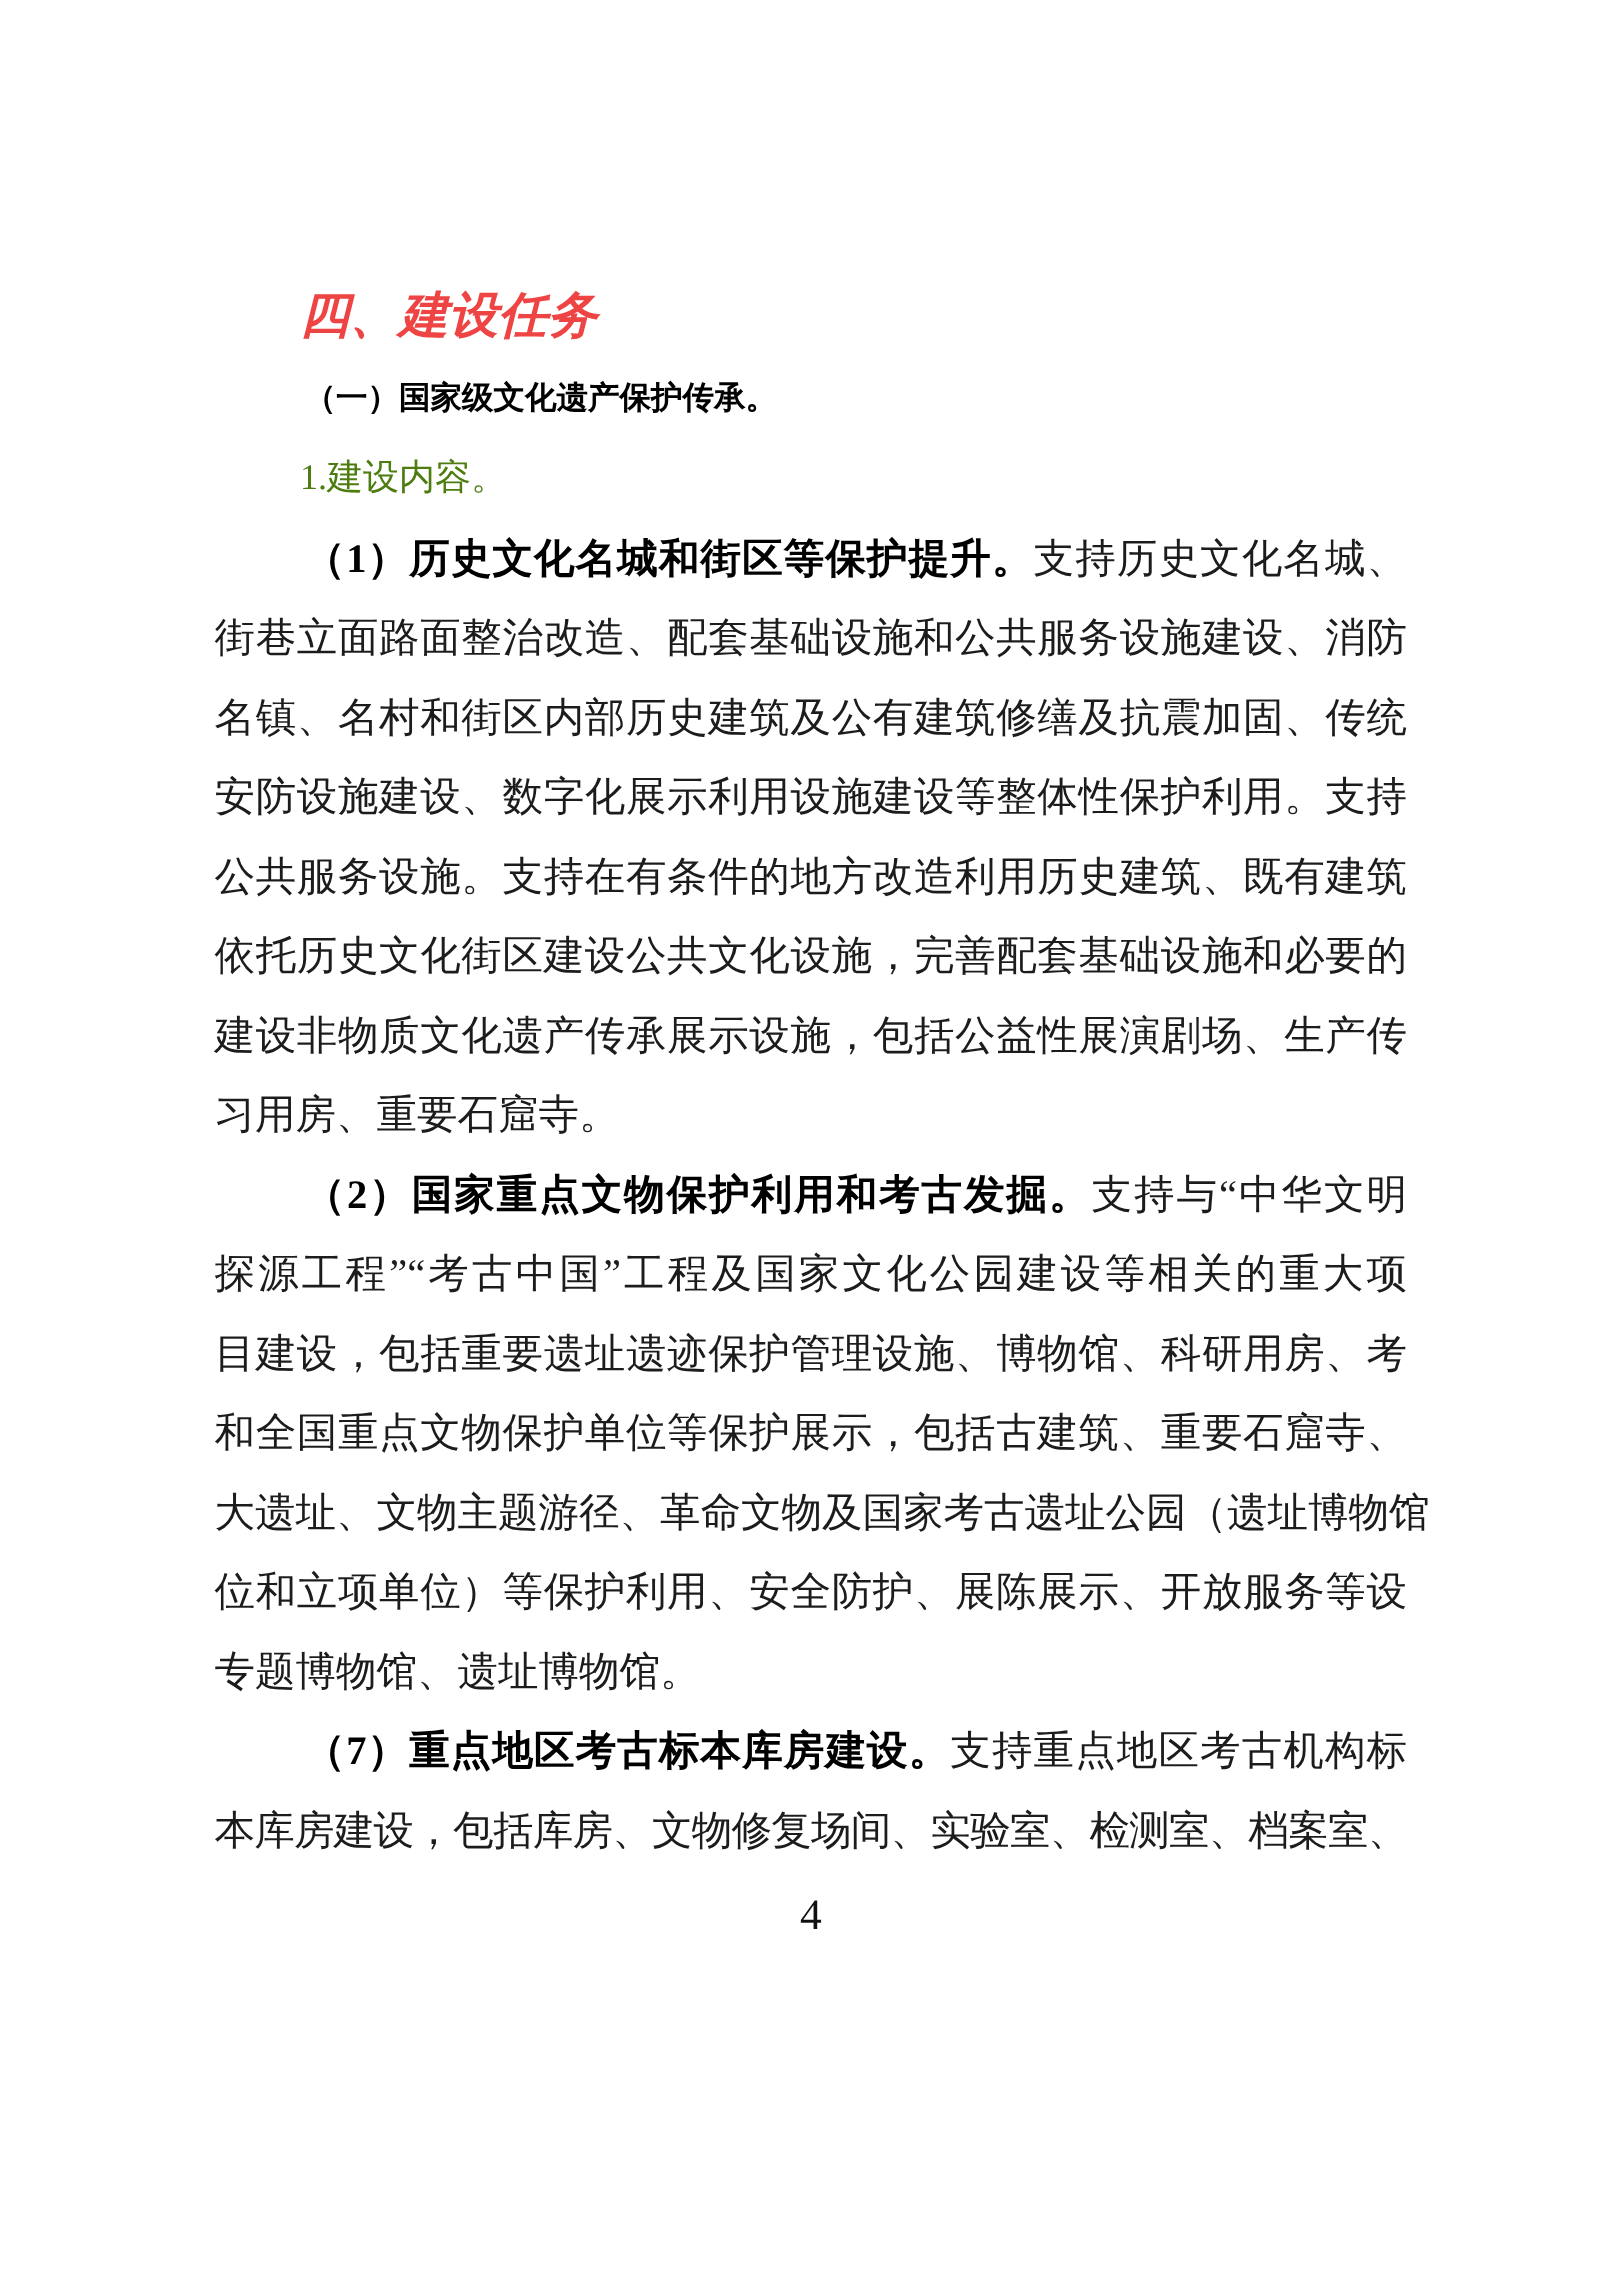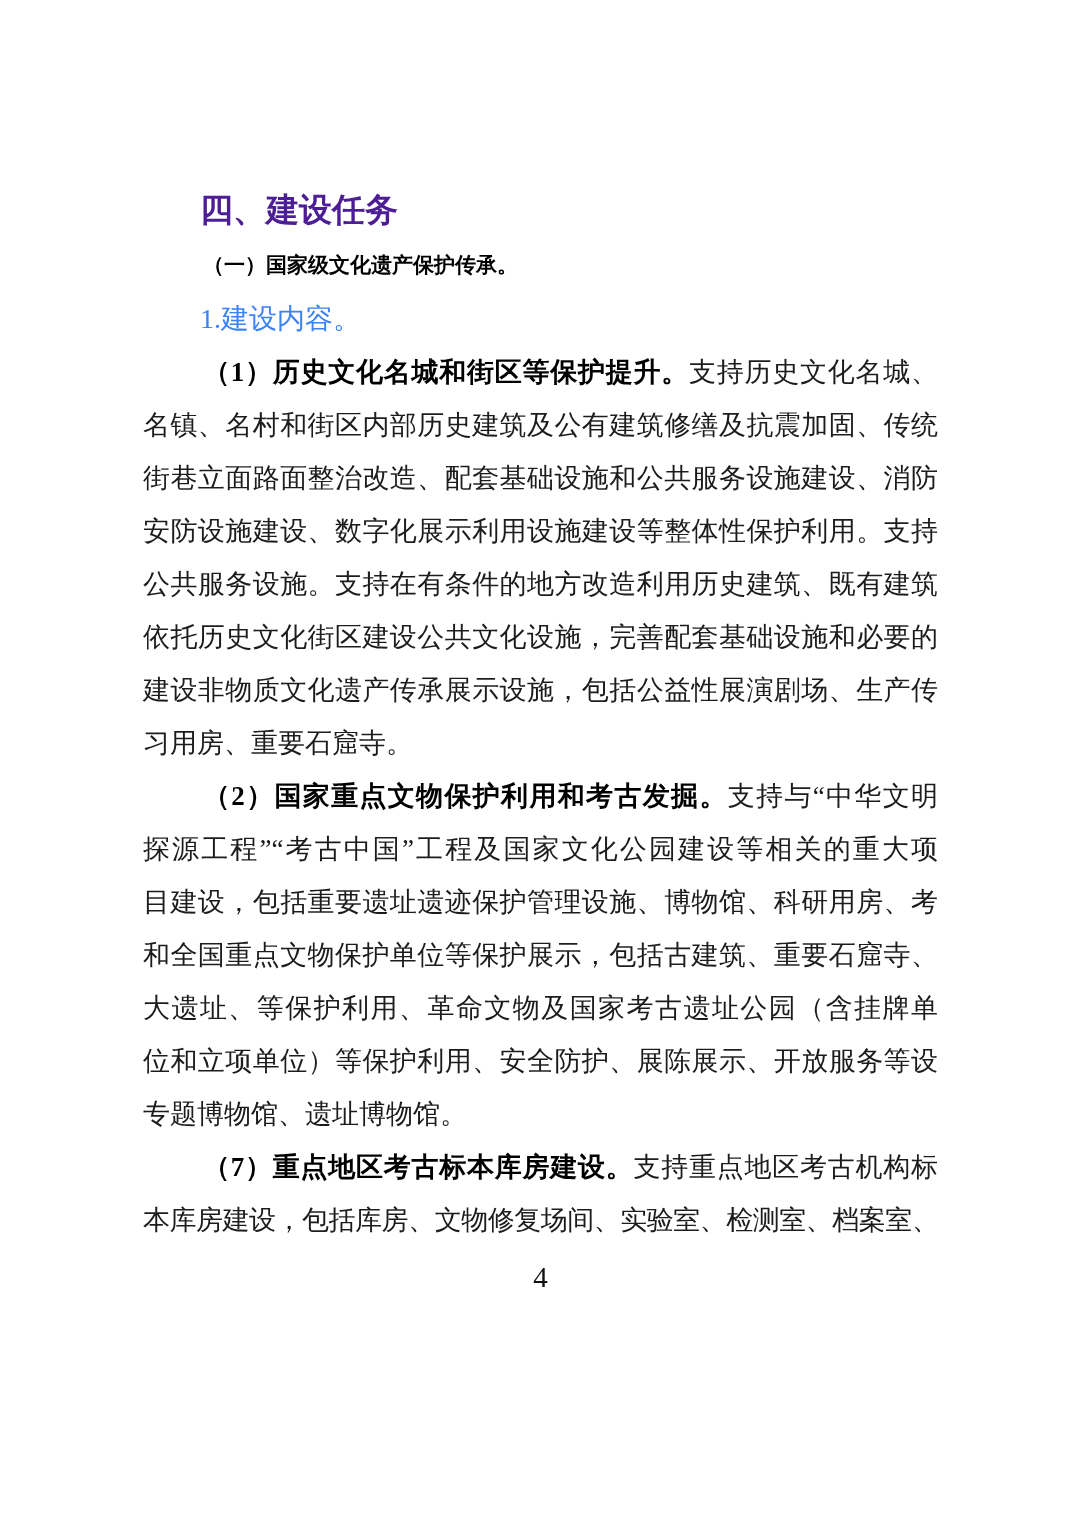--- a/index.html
+++ b/index.html
@@ -15,35 +15,36 @@
     padding: 182px 142px 0 143px;
     background: #ffffff;
     position: relative;
   }
   .h1 {
     font-family: "Liberation Sans", "DejaVu Sans", sans-serif;
     font-weight: 700;
     font-size: 33px;
     height: 56px; line-height: 56px;
     padding-left: 57px;
-    color: #4c1d95;
+    color: #ef4444;
+    font-style: italic;
   }
   .h2 {
     font-weight: 700;
     font-size: 21px;
     height: 54px; line-height: 54px;
     text-indent: 60px;
     color: #000000;
   }
   .h3 {
     font-weight: 400;
-    font-size: 28px;
+    font-size: 24px;
     height: 54px; line-height: 54px;
     text-indent: 57px;
-    color: #3b82f6;
+    color: #4d7c0f;
   }
   .body-line {
     font-size: 27px;
     height: 53px; line-height: 53px;
     text-align: justify;
     text-align-last: justify;
     white-space: nowrap;
   }
   .body-line.lastline {
     text-align: left;
@@ -65,34 +66,34 @@
 <body>
 
 <div class="page">
   <div class="h1">四、建设任务</div>
   <div class="h2">（一）国家级文化遗产保护传承。</div>
   <div class="h3">1.建设内容。</div>
 
   <div id="paragraphs">
       <div>
         <div class="body-line indent"><span class="seg bold">（1）历史文化名城和街区等保护提升。</span><span class="seg">支持历史文化名城、</span></div>
+        <div class="body-line"><span class="seg">街巷立面路面整治改造、配套基础设施和公共服务设施建设、消防</span></div>
         <div class="body-line"><span class="seg">名镇、名村和街区内部历史建筑及公有建筑修缮及抗震加固、传统</span></div>
-        <div class="body-line"><span class="seg">街巷立面路面整治改造、配套基础设施和公共服务设施建设、消防</span></div>
         <div class="body-line"><span class="seg">安防设施建设、数字化展示利用设施建设等整体性保护利用。支持</span></div>
         <div class="body-line"><span class="seg">公共服务设施。支持在有条件的地方改造利用历史建筑、既有建筑</span></div>
         <div class="body-line"><span class="seg">依托历史文化街区建设公共文化设施，完善配套基础设施和必要的</span></div>
         <div class="body-line"><span class="seg">建设非物质文化遗产传承展示设施，包括公益性展演剧场、生产传</span></div>
         <div class="body-line lastline"><span class="seg">习用房、重要石窟寺。</span></div>
       </div>
       <div>
         <div class="body-line indent"><span class="seg bold">（2）国家重点文物保护利用和考古发掘。</span><span class="seg">支持与“中华文明</span></div>
         <div class="body-line"><span class="seg">探源工程”“考古中国”工程及国家文化公园建设等相关的重大项</span></div>
         <div class="body-line"><span class="seg">目建设，包括重要遗址遗迹保护管理设施、博物馆、科研用房、考</span></div>
         <div class="body-line"><span class="seg">和全国重点文物保护单位等保护展示，包括古建筑、重要石窟寺、</span></div>
-        <div class="body-line"><span class="seg">大遗址、等保护利用、革命文物及国家考古遗址公园（含挂牌单</span></div>
+        <div class="body-line"><span class="seg">大遗址、文物主题游径、革命文物及国家考古遗址公园（遗址博物馆</span></div>
         <div class="body-line"><span class="seg">位和立项单位）等保护利用、安全防护、展陈展示、开放服务等设</span></div>
         <div class="body-line lastline"><span class="seg">专题博物馆、遗址博物馆。</span></div>
       </div>
       <div>
         <div class="body-line indent"><span class="seg bold">（7）重点地区考古标本库房建设。</span><span class="seg">支持重点地区考古机构标</span></div>
         <div class="body-line tight"><span class="seg">本库房建设，包括库房、文物修复场间、实验室、检测室、档案室、</span></div>
       </div>
     </div>
 
   <div class="page-number">4</div>

